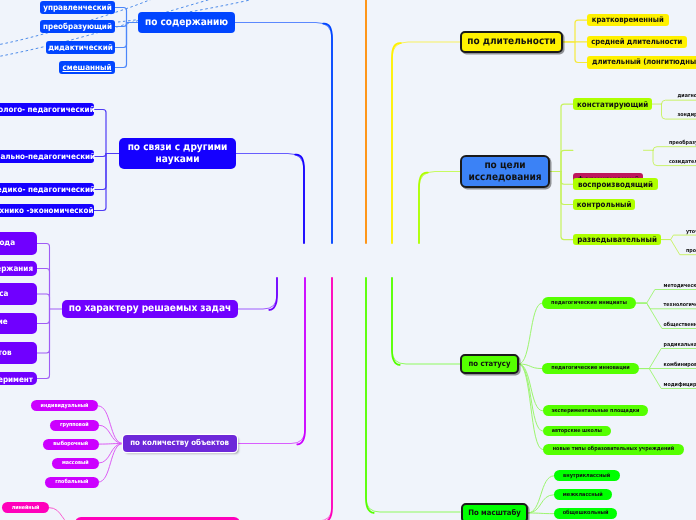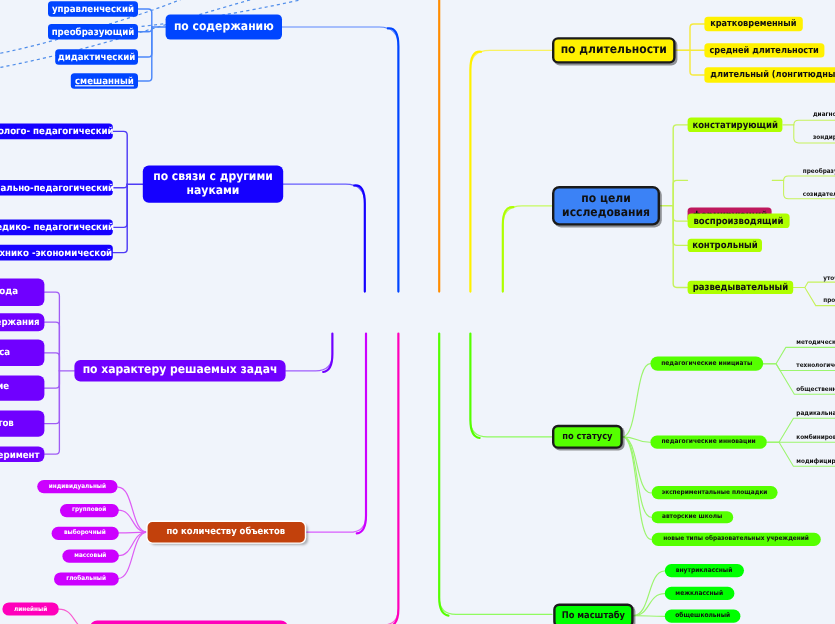--- a/index.html
+++ b/index.html
@@ -147,21 +147,21 @@
     </div>
 <div class="node l2" style="left:-23px;top:313px;width:60px;height:21px;background:#7000ff;color:#ffffff;font-size:8px;border-radius:5px;justify-content:flex-end;align-items:flex-start;padding-right:29.4px;padding-top:4px;">
       <span>управление</span>
     </div>
 <div class="node l2" style="left:-23px;top:342px;width:60px;height:22px;background:#7000ff;color:#ffffff;font-size:8px;border-radius:5px;justify-content:flex-end;align-items:flex-start;padding-right:25.5px;padding-top:6px;">
       <span>результатов</span>
     </div>
 <div class="node l2" style="left:-23px;top:372px;width:60px;height:13px;background:#7000ff;color:#ffffff;font-size:8px;border-radius:5px;justify-content:flex-end;align-items:flex-start;padding-right:4px;padding-top:3px;">
       <span>эксперимент</span>
     </div>
-<div class="node l1 shadow" style="left:122.6px;top:435px;width:131px;height:17px;background:#c2410c;color:#ffffff;font-size:7.8px;border-radius:4px">
+<div class="node l1 shadow" style="left:122.6px;top:435px;width:114px;height:17px;background:#6d28d9;color:#ffffff;font-size:7.8px;border-radius:4px">
 <span>по количеству объектов</span>
 </div>
 <div class="node l2" style="left:30.7px;top:400.3px;width:67.6px;height:11.2px;background:#cc00ff;color:#ffffff;font-size:5.3px;border-radius:999px;">
       <span>индивидуальный</span>
     </div>
 <div class="node l2" style="left:50px;top:419.5px;width:48.5px;height:11.2px;background:#cc00ff;color:#ffffff;font-size:5.3px;border-radius:999px;">
       <span>групповой</span>
     </div>
 <div class="node l2" style="left:43px;top:438.5px;width:55.5px;height:11.2px;background:#cc00ff;color:#ffffff;font-size:5.3px;border-radius:999px;">
       <span>выборочный</span>

